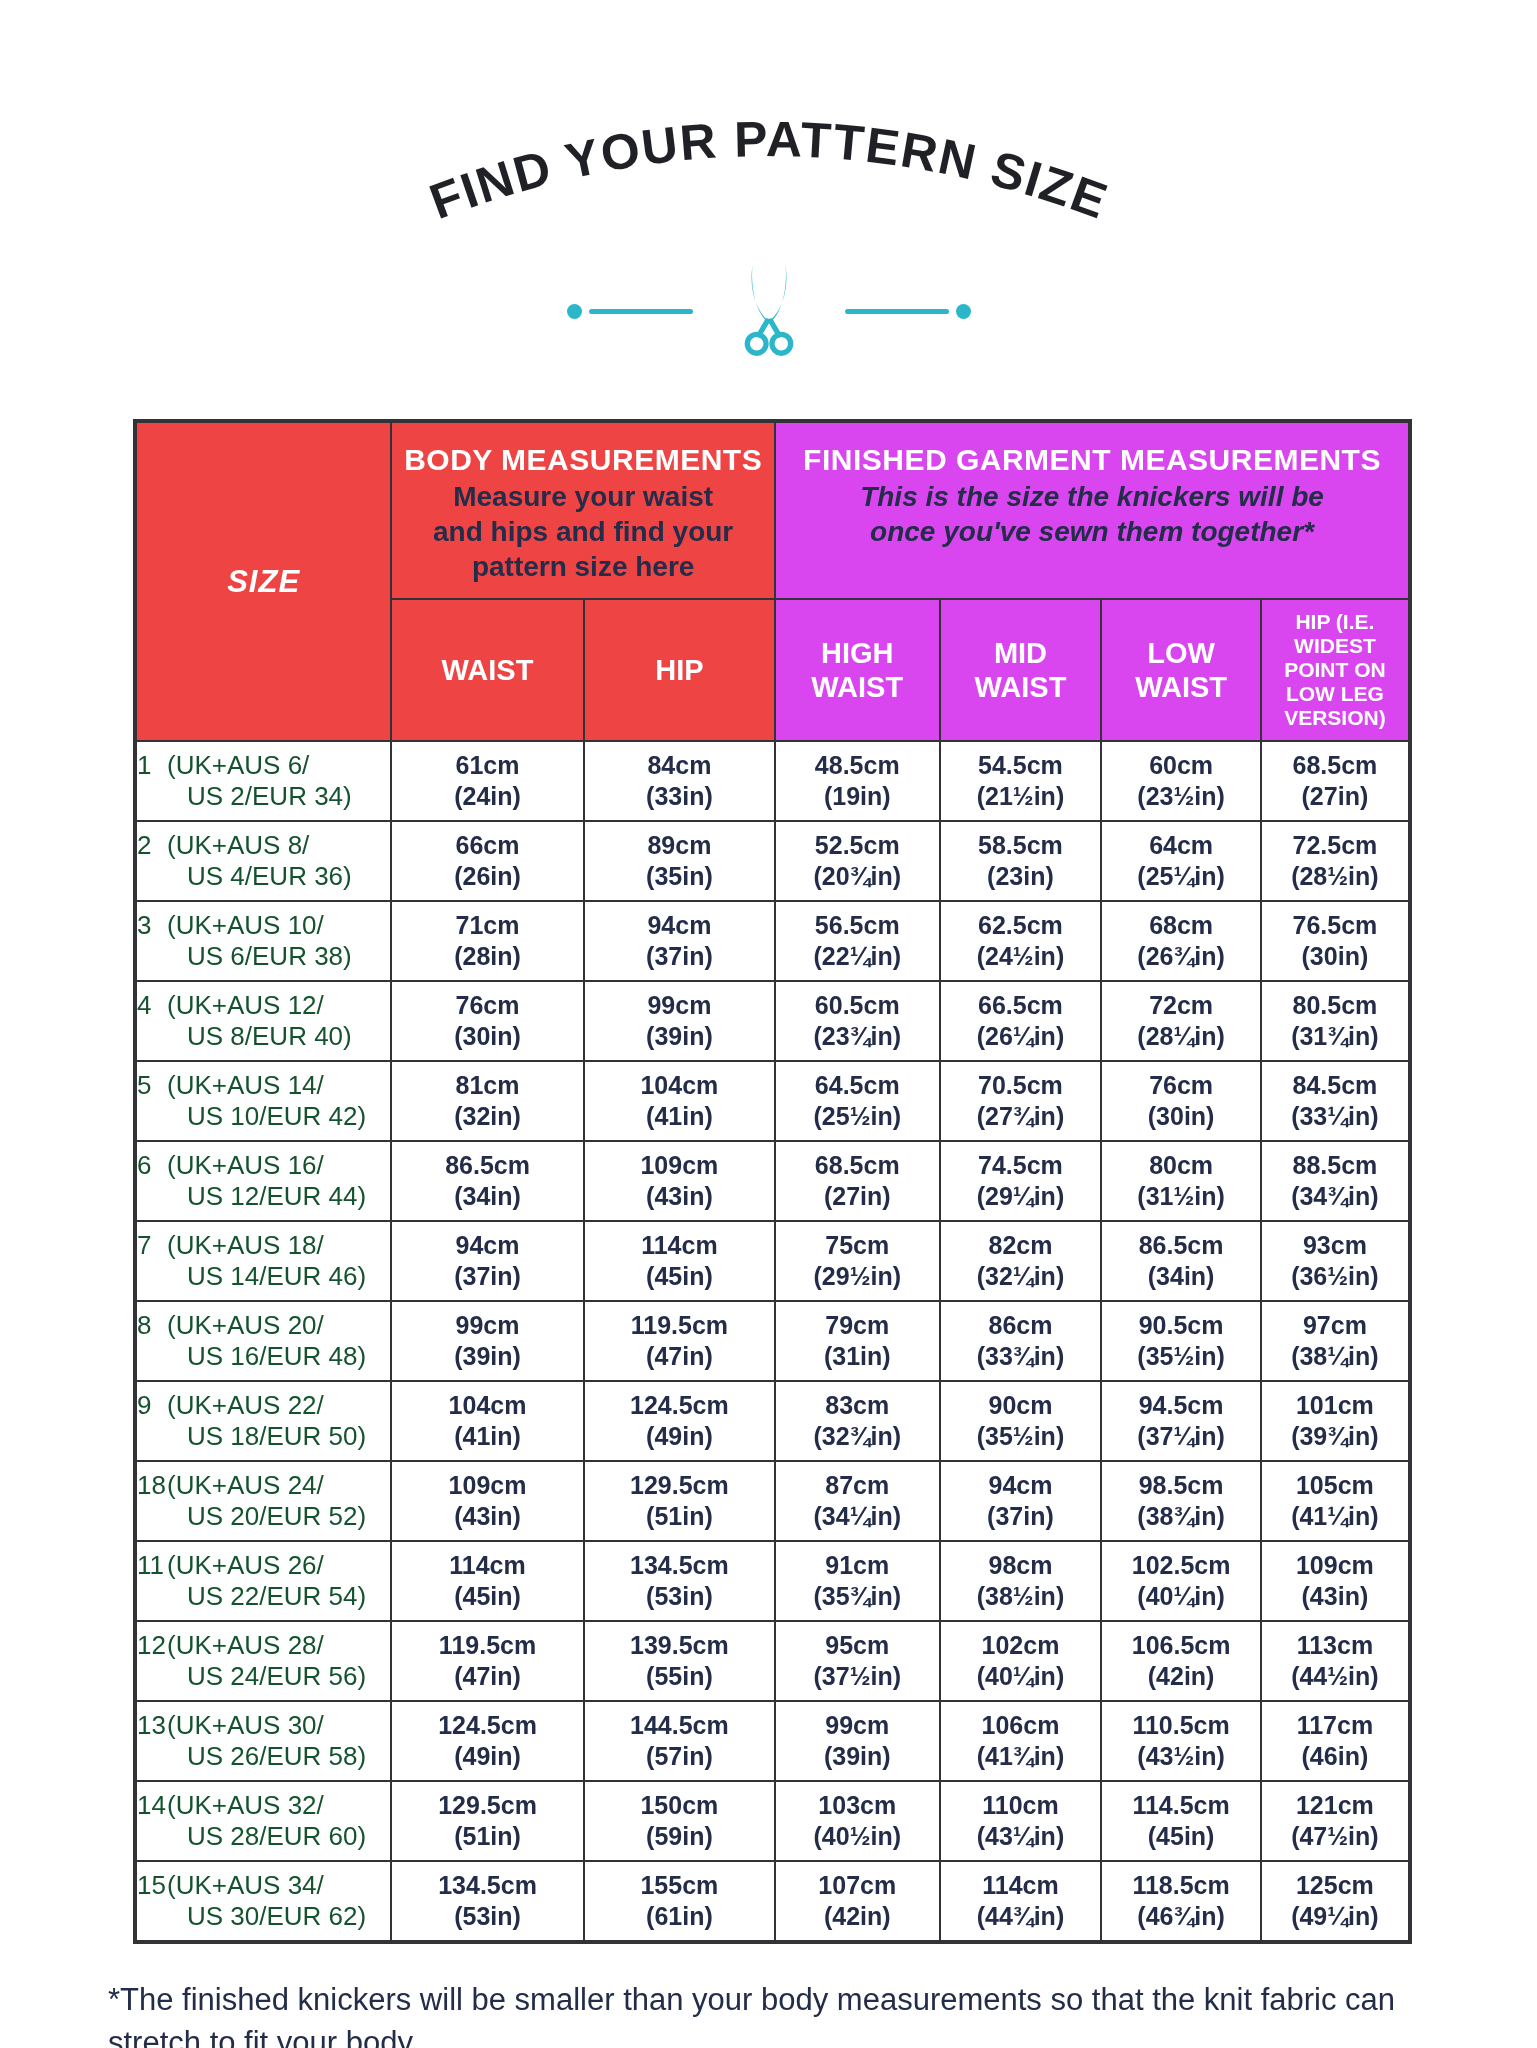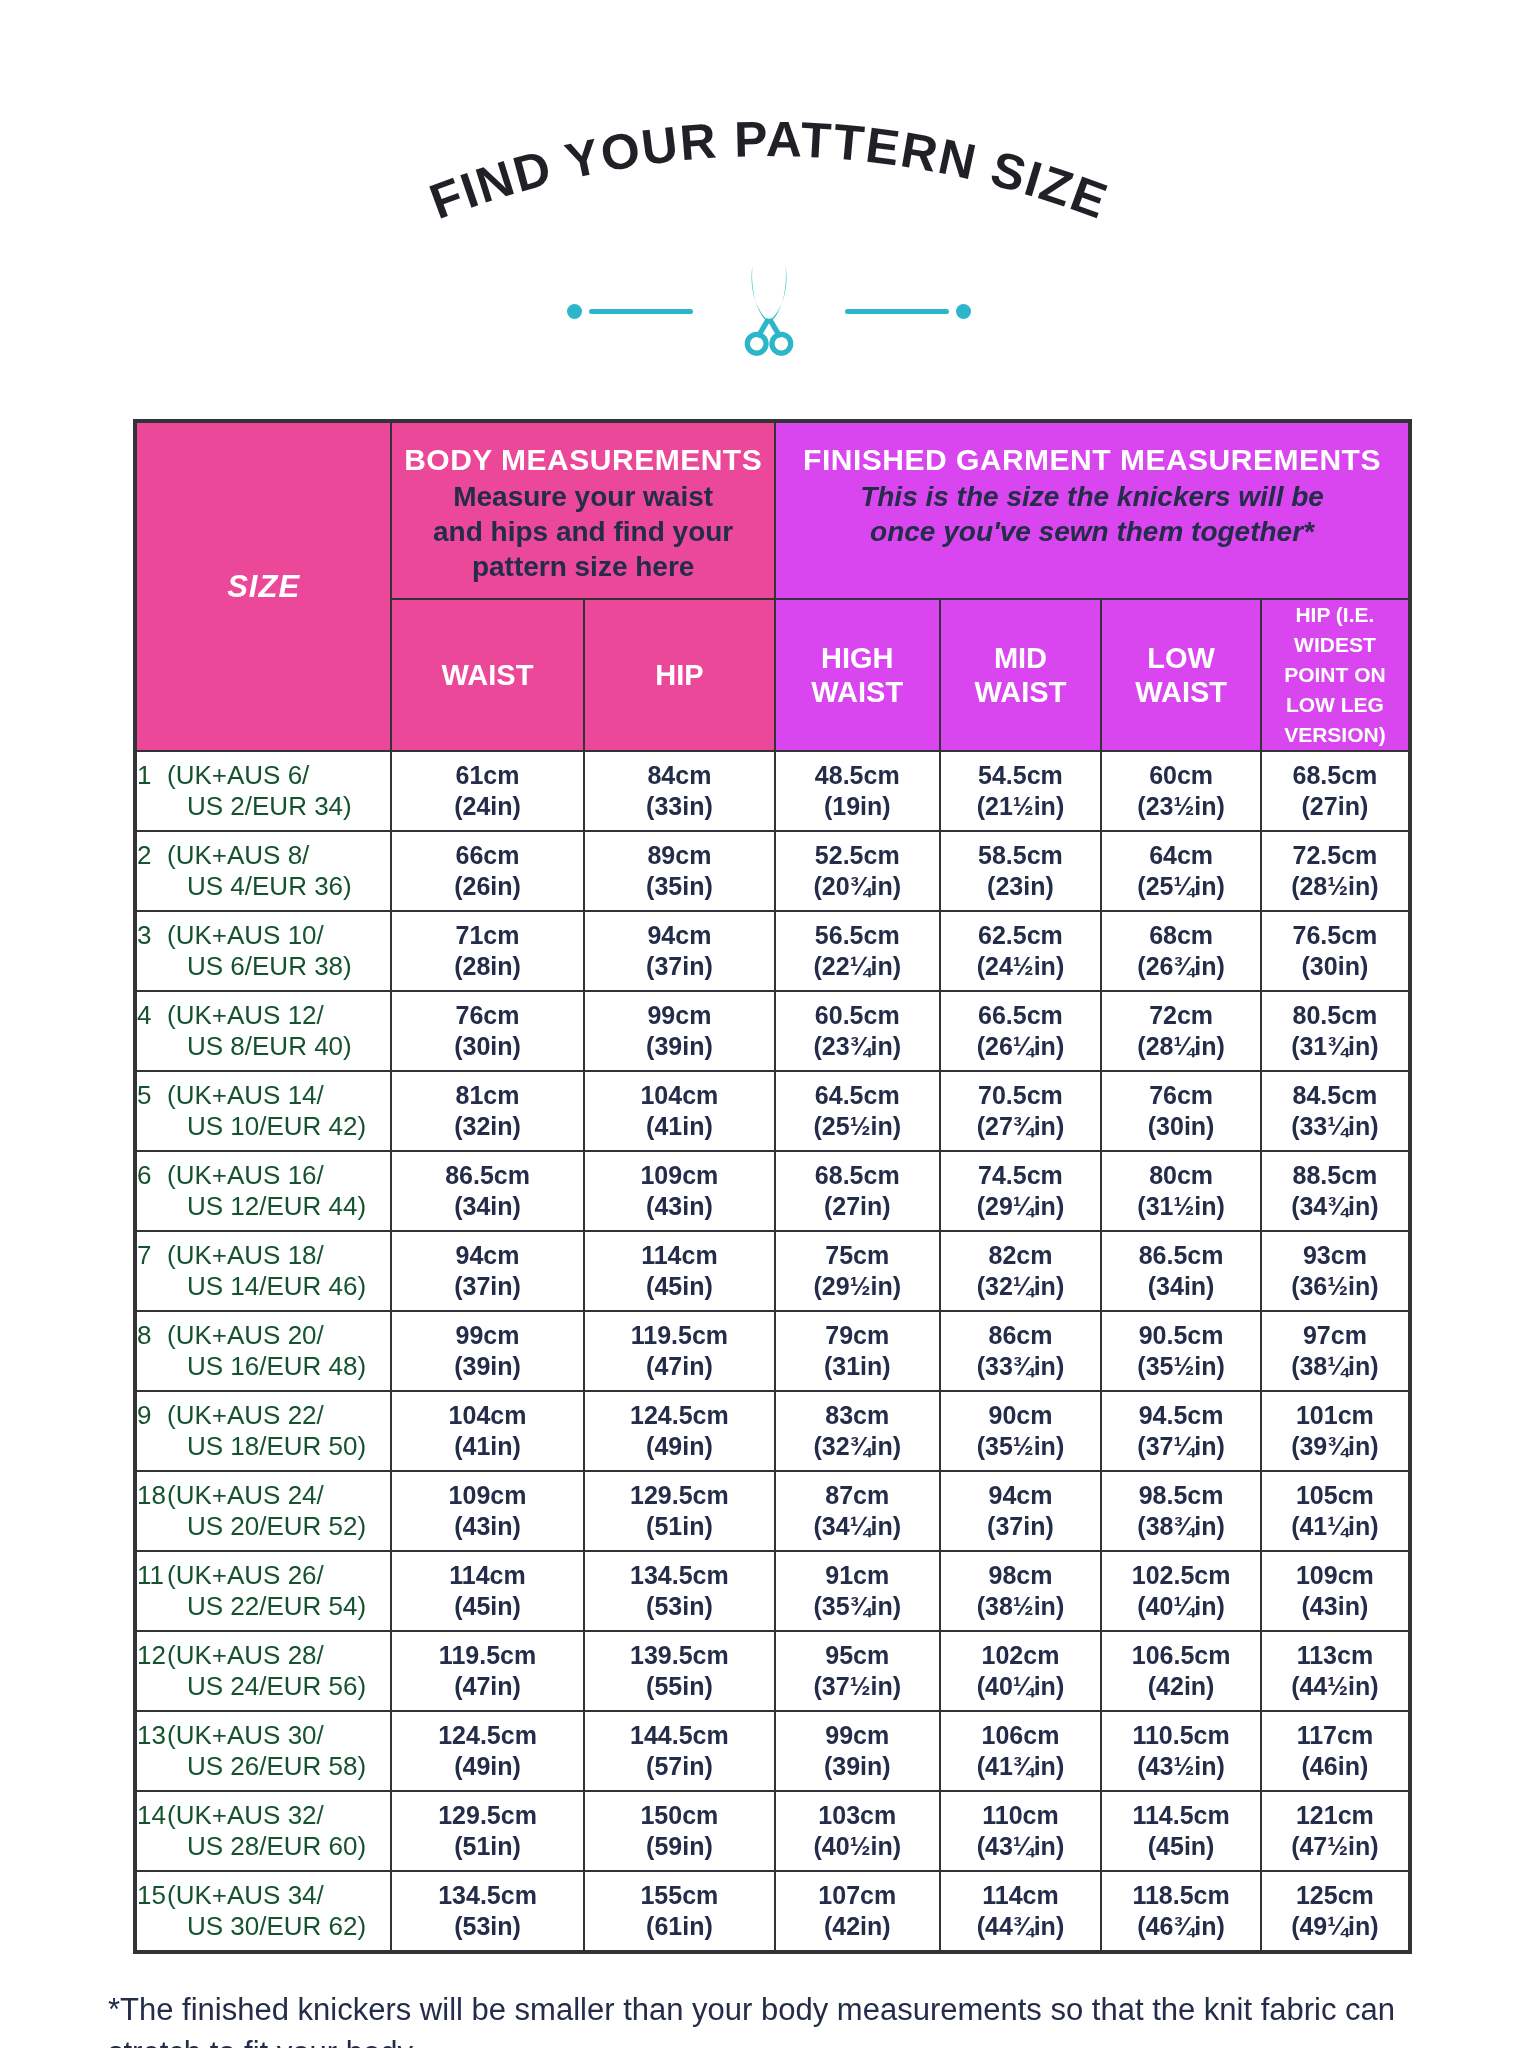--- a/index.html
+++ b/index.html
@@ -22,21 +22,21 @@
   .rule.left{margin-left:7px;margin-right:32px;}
   .rule.right{margin-left:32px;margin-right:7px;}
   .scissors-svg{width:88px;height:100px;flex:0 0 auto;}
   
   table.size-table{
     border-collapse:collapse;table-layout:fixed;
     width:1279px;margin:58px 0 0 133px;
     border:4px solid #333236;
   }
   .size-table th,.size-table td{border:2.4px solid #333236;padding:0;}
-  .c-teal{background:#ec4899;}
+  .c-teal{background:#ef4444;}
   .c-pink{background:#d946ef;}
   .hrow1 th{height:175px;vertical-align:top;}
   .hrow1 th.size-head{vertical-align:middle;}
   .hrow2 th{height:140px;vertical-align:middle;}
   .size-head{
     color:#ffffff;font-size:31px;font-weight:700;letter-spacing:1px;text-align:center;font-style:italic;
   }
   .g-title{
     color:#ffffff;font-size:30px;font-weight:700;letter-spacing:.5px;
     text-align:center;margin-top:20px;
@@ -44,21 +44,21 @@
   .g-sub{
     color:#232c49;font-size:28px;font-weight:700;line-height:35px;
     text-align:center;margin:2px auto 0 auto;
   }
   .g-sub-body{max-width:310px;}
   .g-sub-garment{max-width:470px;font-style:italic;}
   .col-head{
     color:#ffffff;font-size:29px;font-weight:700;text-align:center;line-height:34px;
   }
   .col-head.stack{word-spacing:100vw;} 
-  .col-head-small{font-size:21px;line-height:30px;padding:0 8px;}
+  .col-head-small{font-size:21px;line-height:24px;padding:0 8px;}
   
   .size-table tbody td{height:78px;background:#ffffff;}
   .m-cell{text-align:center;font-weight:700;font-size:25px;line-height:31px;color:#232c49;}
   .size-cell{font-weight:400;font-size:26px;line-height:31px;color:#14532d;padding-left:12px;}
   .size-line{white-space:nowrap;}
   .size-num{display:inline-block;min-width:30px;}
   .size-line2{margin-left:50px;white-space:nowrap;}
   
   .footnote{
     margin:34px 80px 0 108px;

